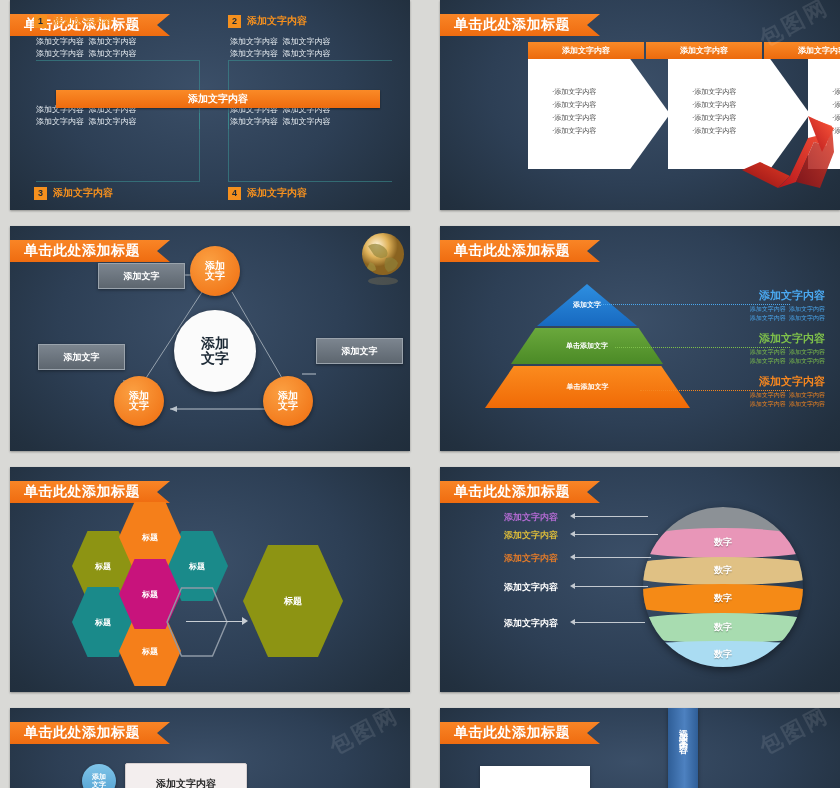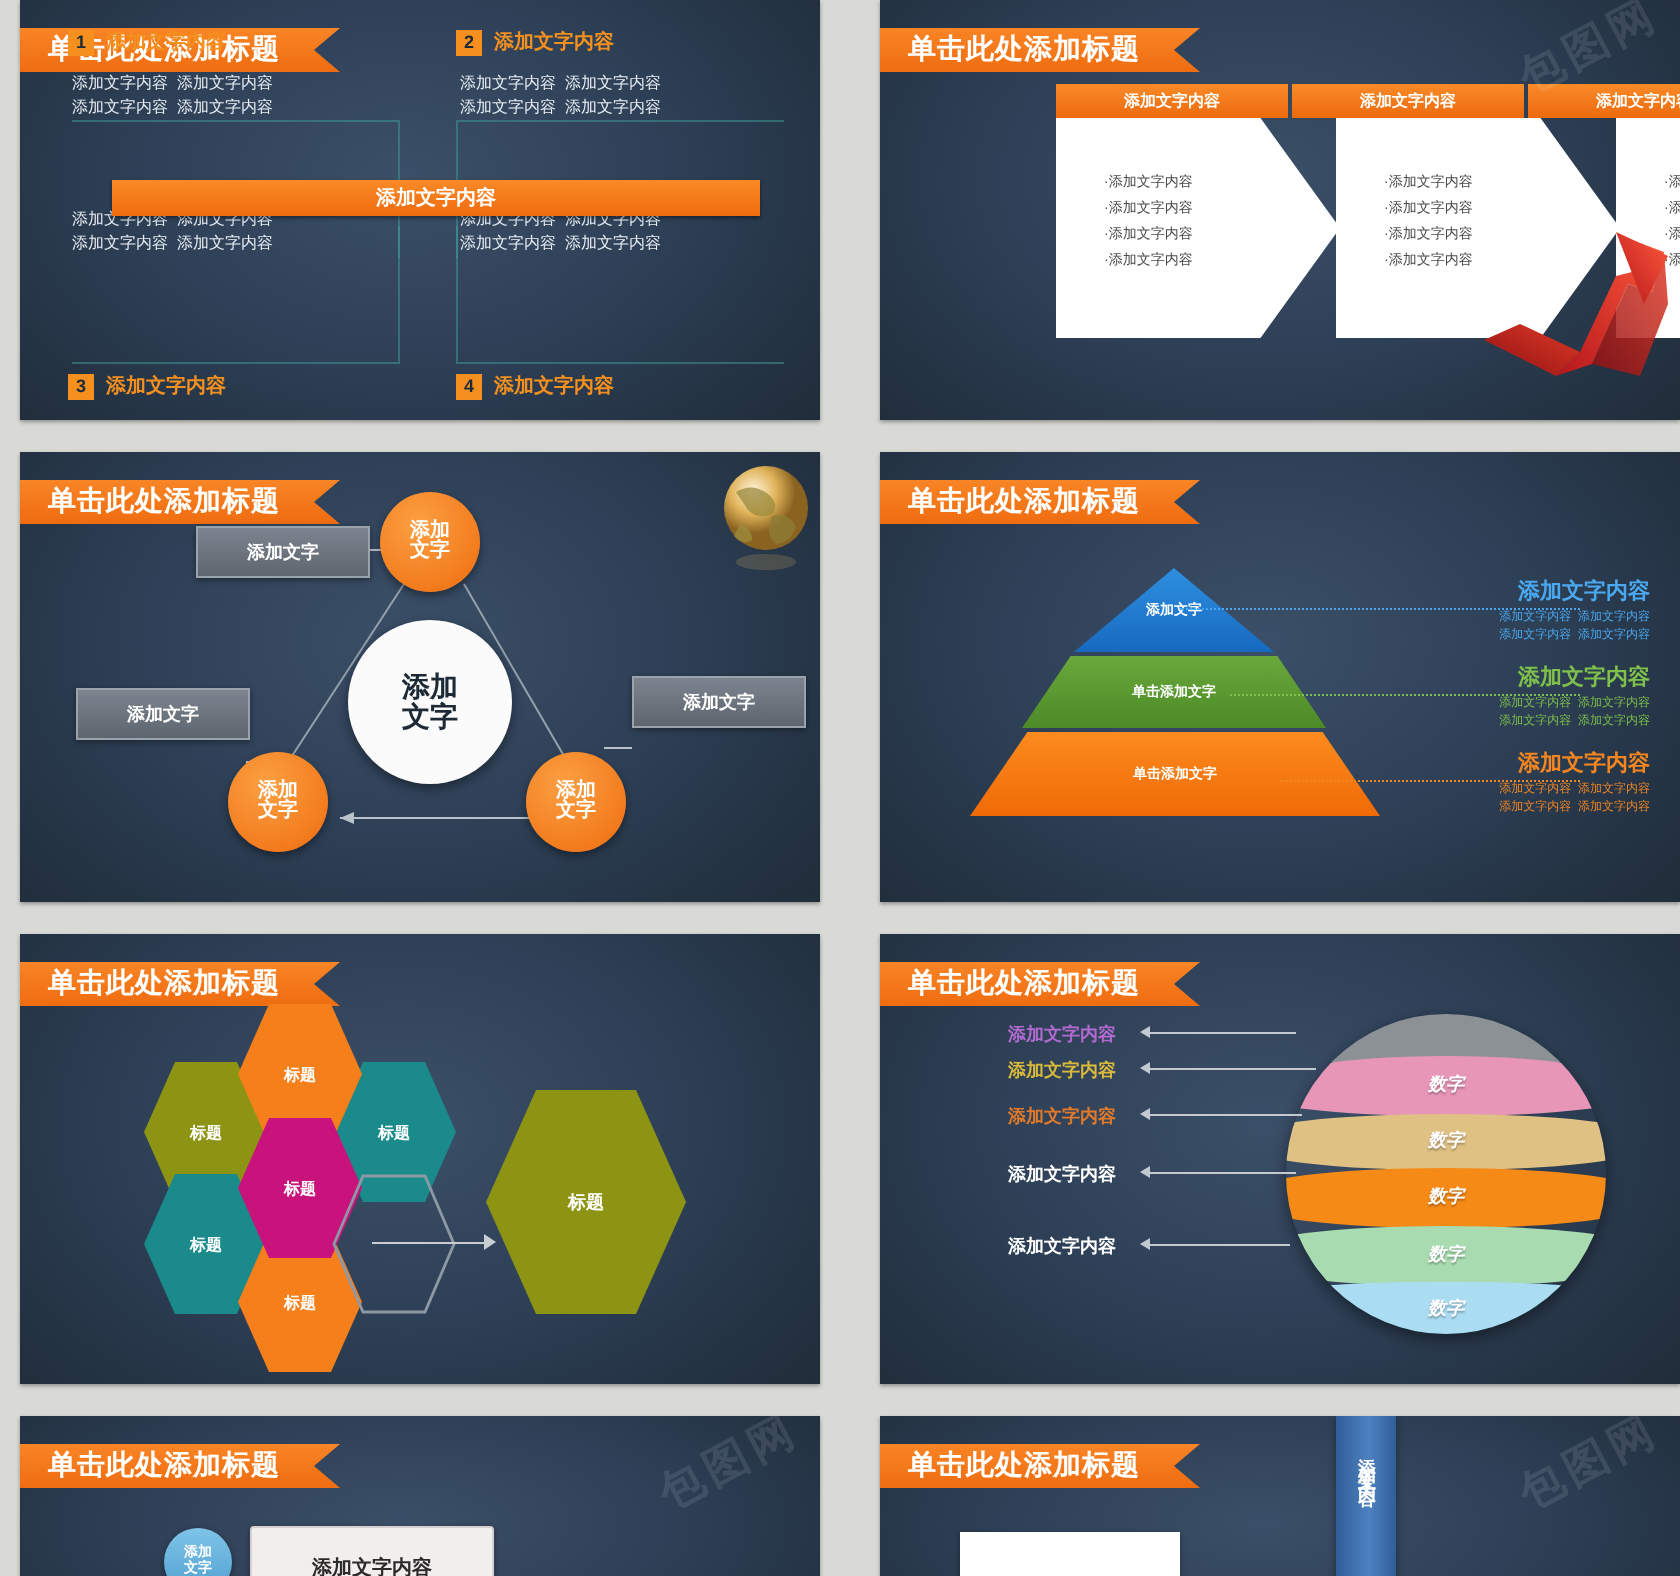--- a/index.html
+++ b/index.html
@@ -135,21 +135,21 @@
       color:#fff;font-size:9px;font-weight:bold;
       clip-path:polygon(25% 0,75% 0,100% 50%,75% 100%,25% 100%,0 50%);}
   .s5 .arrow-line{position:absolute;left:176px;top:154px;width:58px;height:1px;
       background:#c8ced4;}
   .s5 .arrow-head{position:absolute;left:232px;top:150px;width:0;height:0;
       border-left:6px solid #c8ced4;border-top:4px solid transparent;
       border-bottom:4px solid transparent;}
 
   
   .s6 .sphere{position:absolute;left:203px;top:40px;width:160px;height:160px;
-      border-radius:50%;overflow:hidden;box-shadow:0 3px 8px rgba(0,0,0,.45);font-style:italic;}
+      border-radius:50%;overflow:hidden;box-shadow:0 3px 8px rgba(0,0,0,.45);}
   .s6 .band{position:absolute;left:-12%;width:124%;display:flex;
       align-items:center;justify-content:center;color:#fff;font-size:9px;
       font-weight:bold;text-shadow:0 1px 1px rgba(0,0,0,.3);}
   .s6 .sl-lbl{position:absolute;font-size:9px;font-weight:bold;white-space:nowrap;}
   .s6 .ln{position:absolute;height:1px;background:#c3c9d0;}
   .s6 .ah{position:absolute;width:0;height:0;
       border-right:5px solid #c3c9d0;border-top:3px solid transparent;
       border-bottom:3px solid transparent;}
 
   

